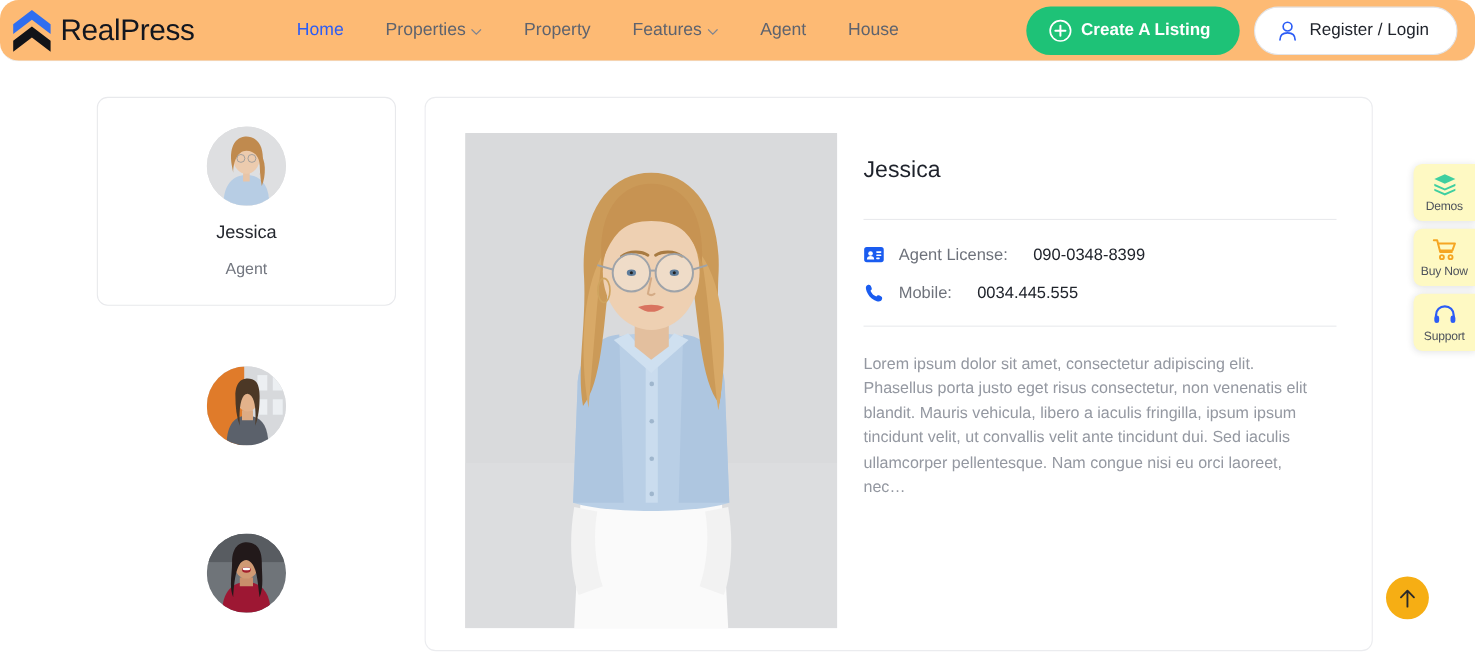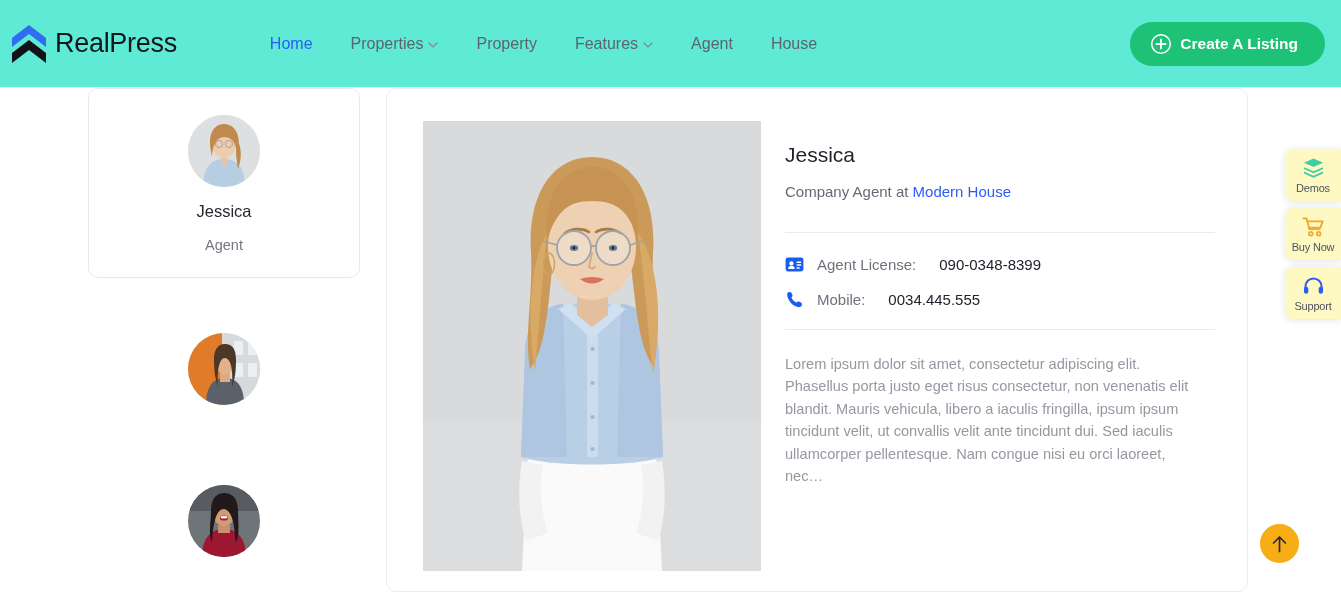--- a/index.html
+++ b/index.html
@@ -7,24 +7,24 @@
     width: 1341px; height: 603px;
     overflow: hidden;
     background: #ffffff;
     font-family: "Liberation Sans", sans-serif;
     color: #2b2b2b;
   }
 
   
   .header {
     position: absolute; top: 0; left: 0;
-    width: 1341px; height: 88px;
-    background: #5eead4;
+    width: 1341px; height: 56px;
+    background: #fdba74;
     border-bottom: 1px solid #ededed;
-    display: flex; align-items: center;
+    display: flex; align-items: center; border-radius: 17px;
   }
   .brand {
     display: flex; align-items: center; gap: 7px;
     margin-left: 10px;
   }
   .brand-mark { width: 38px; height: 42px; display: block; }
   .brand-name {
     font-size: 27px; font-weight: 400; letter-spacing: -0.3px;
     color: #12161f;
   }
@@ -194,20 +194,27 @@
 
   <div class="header-actions">
     <button class="btn-create">
       <svg width="22" height="22" viewBox="0 0 22 22">
         <circle cx="11" cy="11" r="9.3" fill="none" stroke="#ffffff" stroke-width="1.5"></circle>
         <path d="M11 6.4 V15.6 M6.4 11 H15.6" stroke="#ffffff" stroke-width="1.8" stroke-linecap="round"></path>
       </svg>
       <span>Create A Listing</span>
     </button>
 
+    <button class="btn-register">
+      <svg width="19" height="20" viewBox="0 0 19 20">
+        <circle cx="9.5" cy="6.2" r="4.0" fill="none" stroke="#2b5cf6" stroke-width="1.5"></circle>
+        <path d="M2.6 18.4 C2.6 13.9 5.7 11.9 9.5 11.9 C13.3 11.9 16.4 13.9 16.4 18.4" fill="none" stroke="#2b5cf6" stroke-width="1.5" stroke-linecap="round"></path>
+      </svg>
+      <span>Register / Login</span>
+    </button>
   </div>
 </div>
 
 <div class="sidebar">
 
   <div class="agent-card">
     <div class="agent-avatar lg">
       <svg viewBox="0 0 72 72" width="72" height="72">
         <rect width="72" height="72" fill="#dedfe1"></rect>
         <ellipse cx="36" cy="68" rx="21" ry="16" fill="#f2f3f4"></ellipse>
@@ -317,24 +324,20 @@
         <path d="M169 132 L166 146 q3 2.6 6 0" stroke="#d4ab86" stroke-width="1.8" fill="none" stroke-linecap="round"></path>
 
         <path d="M157 158 q12 -4 24 0 q-12 9 -24 0 Z" fill="#d9735f"></path>
 
         <ellipse cx="126" cy="143" rx="5.5" ry="11" fill="none" stroke="#cfa45f" stroke-width="1.5"></ellipse>
       </svg>
     </div>
 
     <div class="detail-body">
       <div class="detail-name">Jessica</div>
-      <div class="detail-sub">
-        <span>Company Agent at</span>
-        <a href="#">Modern House</a>
-      </div>
 
       <div class="hr"></div>
 
       <div class="info-rows">
         <div class="info-row">
           <svg class="info-icon" viewBox="0 0 19 19">
             <rect x="0.6" y="2.6" width="17.8" height="13.8" rx="2.4" fill="#1a5cf0"></rect>
             <circle cx="6.4" cy="8.4" r="2.1" fill="#ffffff"></circle>
             <path d="M3.1 14 C3.1 11.5 4.6 10.8 6.4 10.8 C8.2 10.8 9.7 11.5 9.7 14 Z" fill="#ffffff"></path>
             <rect x="11.5" y="6.4" width="4.8" height="1.5" rx="0.7" fill="#ffffff"></rect>

